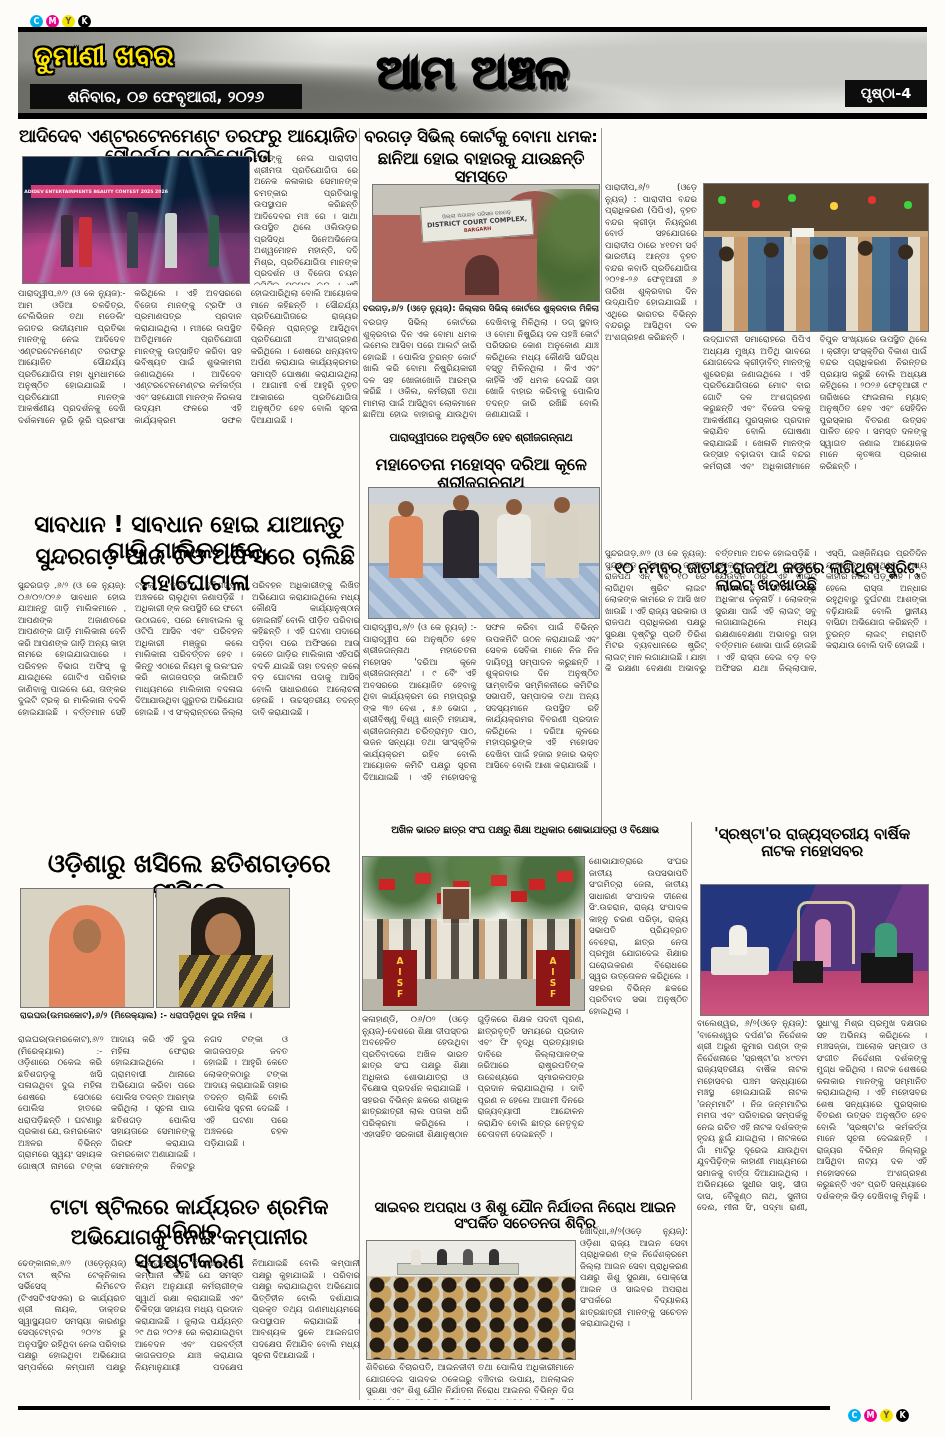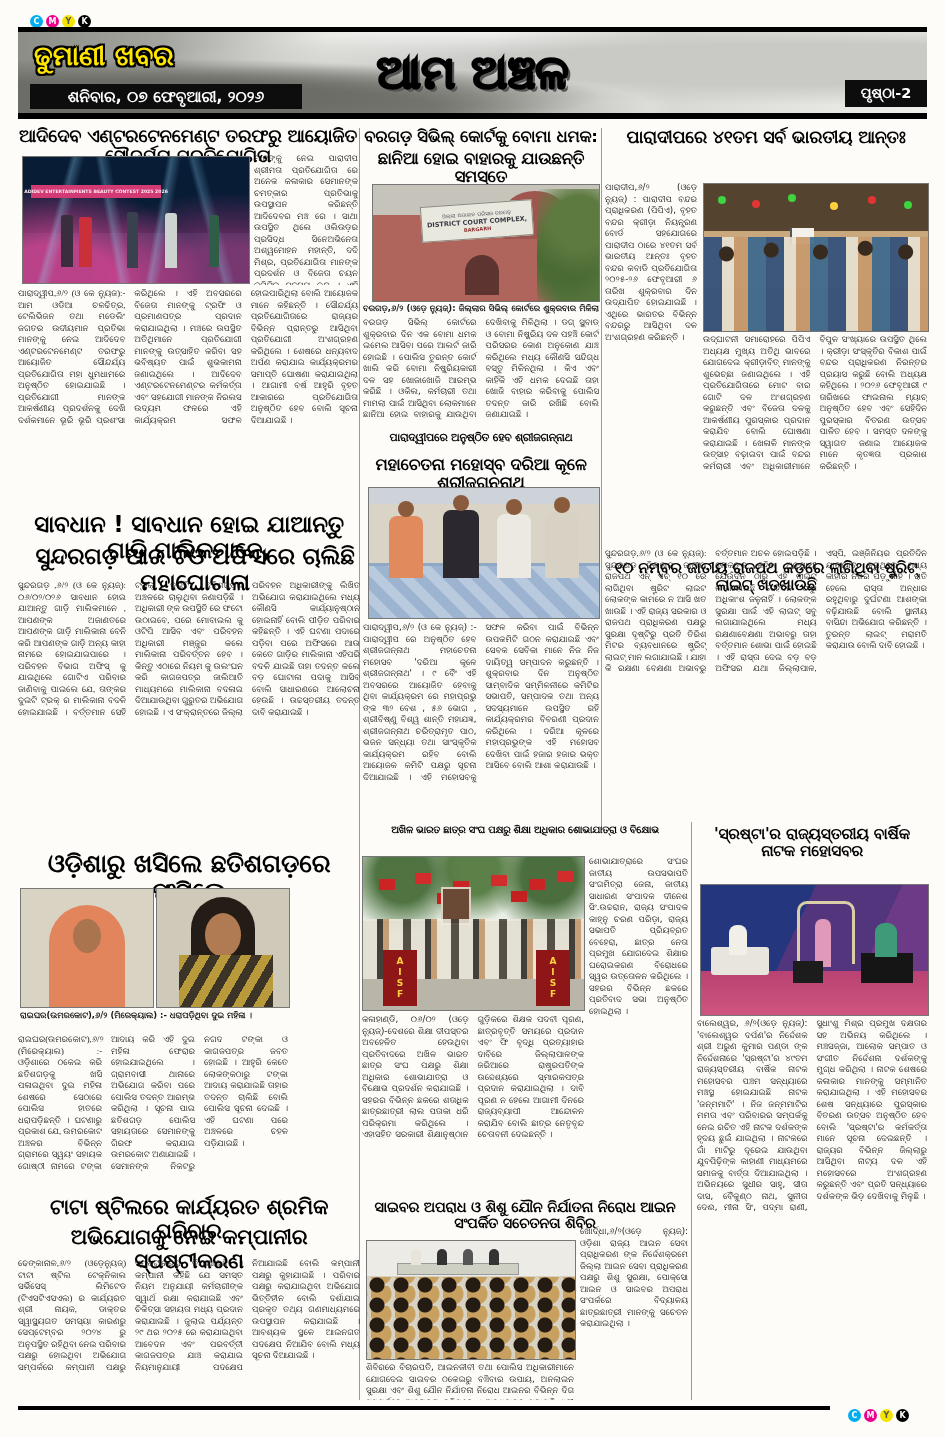--- a/index.html
+++ b/index.html
@@ -160,21 +160,21 @@
     <span class="dot dm">M</span>
     <span class="dot dy">Y</span>
     <span class="dot dk">K</span>
   </div>
 
   <div class="m-bar" style="left:18px;top:27px;width:909px;height:5px;"></div>
   <div class="m-body"></div>
   <div class="m-paper">ଢୁମାଣୀ ଖବର</div>
   <div class="m-date">ଶନିବାର, ୦୭ ଫେବୃଆରୀ, ୨୦୨୬</div>
   <div class="m-title">ଆମ ଅଞ୍ଚଳ</div>
-  <div class="m-page">ପୃଷ୍ଠା-2</div>
+  <div class="m-page">ପୃଷ୍ଠା-4</div>
   <div class="m-bar" style="left:18px;top:113px;width:909px;height:6px;"></div>
 
   <div class="vline" style="left:359px;top:128px;height:1272px;"></div>
   <div class="vline" style="left:601px;top:128px;height:702px;"></div>
   <div class="vline" style="left:691px;top:822px;height:578px;"></div>
 
   <div class="abs hl" style="left:18px;top:126px;width:340px;font-size:18px;">ଆଦିଦେବ ଏଣ୍ଟରଟେନମେଣ୍ଟ ତରଫରୁ ଆୟୋଜିତ ସୌନ୍ଦର୍ଯ୍ୟ ପ୍ରତିଯୋଗିତା</div>
   <div class="photo ph1">
     <div class="banner">ADIDEV ENTERTAINMENTS BEAUTY CONTEST 2025 2026</div>
     <div class="fig f1"></div>
@@ -209,21 +209,20 @@
     <div class="p p2"></div>
     <div class="p p3"></div>
     <div class="p p4"></div>
     <div class="h h1"></div>
     <div class="h h2"></div>
     <div class="h h3"></div>
     <div class="h h4"></div>
   </div>
   <div class="abs body-txt cols2" style="left:363px;top:622px;width:236px;height:206px;overflow:hidden;">ପାରାଦ୍ୱୀପ,୬/୨ (ଓ କେ ନ୍ୟୁଜ୍) :-ପାରାଦ୍ୱୀପ ରେ ଅନୁଷ୍ଠିତ ହେବ ଶ୍ରୀଜଗନ୍ନାଥ ମହାଚେତନା ମହୋସବ 'ଦରିଆ କୂଳେ ଶ୍ରୀଜଗନ୍ନାଥ' । ୯ ବୈଂ ଏହି ଅବସରରେ ଆୟୋଜିତ ହେବାକୁ ଥିବା କାର୍ଯ୍ୟକ୍ରମ ରେ ମହାପ୍ରଭୁ ଙ୍କ ୩୨ ବେଶ , ୫୬ ଭୋଗ , ଶ୍ରୀବିଷ୍ଣୁ ବିଶ୍ୱ ଶାନ୍ତି ମହାଯଜ୍ଞ, ଶ୍ରୀଜଗନ୍ନାଥ ଚରିତ୍ରାମୃତ ପାଠ, ଭଜନ ସନ୍ଧ୍ୟା ତଥା ସାଂସ୍କୃତିକ କାର୍ଯ୍ୟକ୍ରମ ରହିବ ବୋଲି ଆୟୋଜକ କମିଟି ପକ୍ଷରୁ ସୂଚନା ଦିଆଯାଇଛି । ଏହି ମହୋସବକୁ ସଫଳ କରିବା ପାଇଁ ବିଭିନ୍ନ ଉପକମିଟି ଗଠନ କରାଯାଇଛି ଏବଂ ସେବକ ସେବିକା ମାନେ ନିଜ ନିଜ ଦାୟିତ୍ୱ ସମ୍ପାଦନ କରୁଛନ୍ତି । ଶୁକ୍ରବାର ଦିନ ଅନୁଷ୍ଠିତ ସାମ୍ବାଦିକ ସମ୍ମିଳନୀରେ କମିଟିର ସଭାପତି, ସମ୍ପାଦକ ତଥା ଅନ୍ୟ ସଦସ୍ୟମାନେ ଉପସ୍ଥିତ ରହି କାର୍ଯ୍ୟକ୍ରମର ବିବରଣୀ ପ୍ରଦାନ କରିଥିଲେ । ଦରିଆ କୂଳରେ ମହାପ୍ରଭୁଙ୍କ ଏହି ମହୋସବ ଦେଖିବା ପାଇଁ ହଜାର ହଜାର ଭକ୍ତ ଆସିବେ ବୋଲି ଆଶା କରାଯାଉଛି ।</div>
 
-  <div class="abs hl" style="left:605px;top:128px;width:322px;font-size:17.5px;">ପାରାଦୀପରେ ୪୧ତମ ସର୍ବ ଭାରତୀୟ ଆନ୍ତଃ</div>
   <div class="abs body-txt" style="left:605px;top:182px;width:92px;height:328px;overflow:hidden;">ପାରାଦୀପ,୬/୨ (ଓଡ଼େ ନ୍ୟୁଜ୍) : ପାରାଦୀପ ବନ୍ଦର ପ୍ରାଧିକରଣ (ପିପିଏ), ବୃହତ ବନ୍ଦର କ୍ରୀଡ଼ା ନିୟନ୍ତ୍ରଣ ବୋର୍ଡ ସହଯୋଗରେ ପାରାଦୀପ ଠାରେ ୪୧ତମ ସର୍ବ ଭାରତୀୟ ଆନ୍ତଃ ବୃହତ ବନ୍ଦର କବାଡି ପ୍ରତିଯୋଗିତା ୨୦୨୫-୨୬ ଫେବୃଆରୀ ୬ ତାରିଖ ଶୁକ୍ରବାର ଦିନ ଉଦ୍‌ଯାପିତ ହୋଇଯାଇଛି । ଏଥିରେ ଭାରତର ବିଭିନ୍ନ ବନ୍ଦରରୁ ଆସିଥିବା ଦଳ ଅଂଶଗ୍ରହଣ କରିଛନ୍ତି ।</div>
   <div class="photo ph3">
     <div class="lights"></div>
     <div class="flag"></div>
     <div class="crowd"></div>
   </div>
   <div class="abs body-txt cols2" style="left:703px;top:334px;width:224px;height:176px;overflow:hidden;">ଉଦ୍‌ଘାଟନୀ ସମାରୋହରେ ପିପିଏ ଅଧ୍ୟକ୍ଷ ମୁଖ୍ୟ ଅତିଥି ଭାବରେ ଯୋଗଦେଇ କ୍ରୀଡ଼ାବିତ୍ ମାନଙ୍କୁ ଶୁଭେଚ୍ଛା ଜଣାଇଥିଲେ । ଏହି ପ୍ରତିଯୋଗିତାରେ ମୋଟ ବାର ଗୋଟି ଦଳ ଅଂଶଗ୍ରହଣ କରୁଛନ୍ତି ଏବଂ ବିଜେତା ଦଳକୁ ଆକର୍ଷଣୀୟ ପୁରସ୍କାର ପ୍ରଦାନ କରାଯିବ ବୋଲି ଘୋଷଣା କରାଯାଇଛି । ଖେଳାଳି ମାନଙ୍କ ଉତ୍ସାହ ବଢ଼ାଇବା ପାଇଁ ବନ୍ଦର କର୍ମଚାରୀ ଏବଂ ଅଧିକାରୀମାନେ ବିପୁଳ ସଂଖ୍ୟାରେ ଉପସ୍ଥିତ ଥିଲେ । କ୍ରୀଡ଼ା ସଂସ୍କୃତିର ବିକାଶ ପାଇଁ ବନ୍ଦର ପ୍ରାଧିକରଣ ନିରନ୍ତର ପ୍ରୟାସ କରୁଛି ବୋଲି ଅଧ୍ୟକ୍ଷ କହିଥିଲେ । ୨୦୨୬ ଫେବୃଆରୀ ୯ ତାରିଖରେ ଫାଇନାଲ ମ୍ୟାଚ୍ ଅନୁଷ୍ଠିତ ହେବ ଏବଂ ସେହିଦିନ ପୁରସ୍କାର ବିତରଣ ଉତ୍ସବ ପାଳିତ ହେବ । ସମସ୍ତ ଦଳଙ୍କୁ ସ୍ୱାଗତ ଜଣାଇ ଆୟୋଜକ ମାନେ କୃତଜ୍ଞତା ପ୍ରକାଶ କରିଛନ୍ତି ।</div>
 
   <div class="abs hl" style="left:18px;top:512px;width:342px;font-size:23px;">ସାବଧାନ ! ସାବଧାନ ହୋଇ ଯାଆନ୍ତୁ ଗାଡ଼ି ମାଲିକମାନେ,</div>
   <div class="abs hl" style="left:24px;top:544px;width:342px;font-size:23px;">ସୁନ୍ଦରଗଡ଼ ଆର ଟିଓ ଅଫିସରେ ଚାଲିଛି ମହାଘୋଟାଳା</div>

